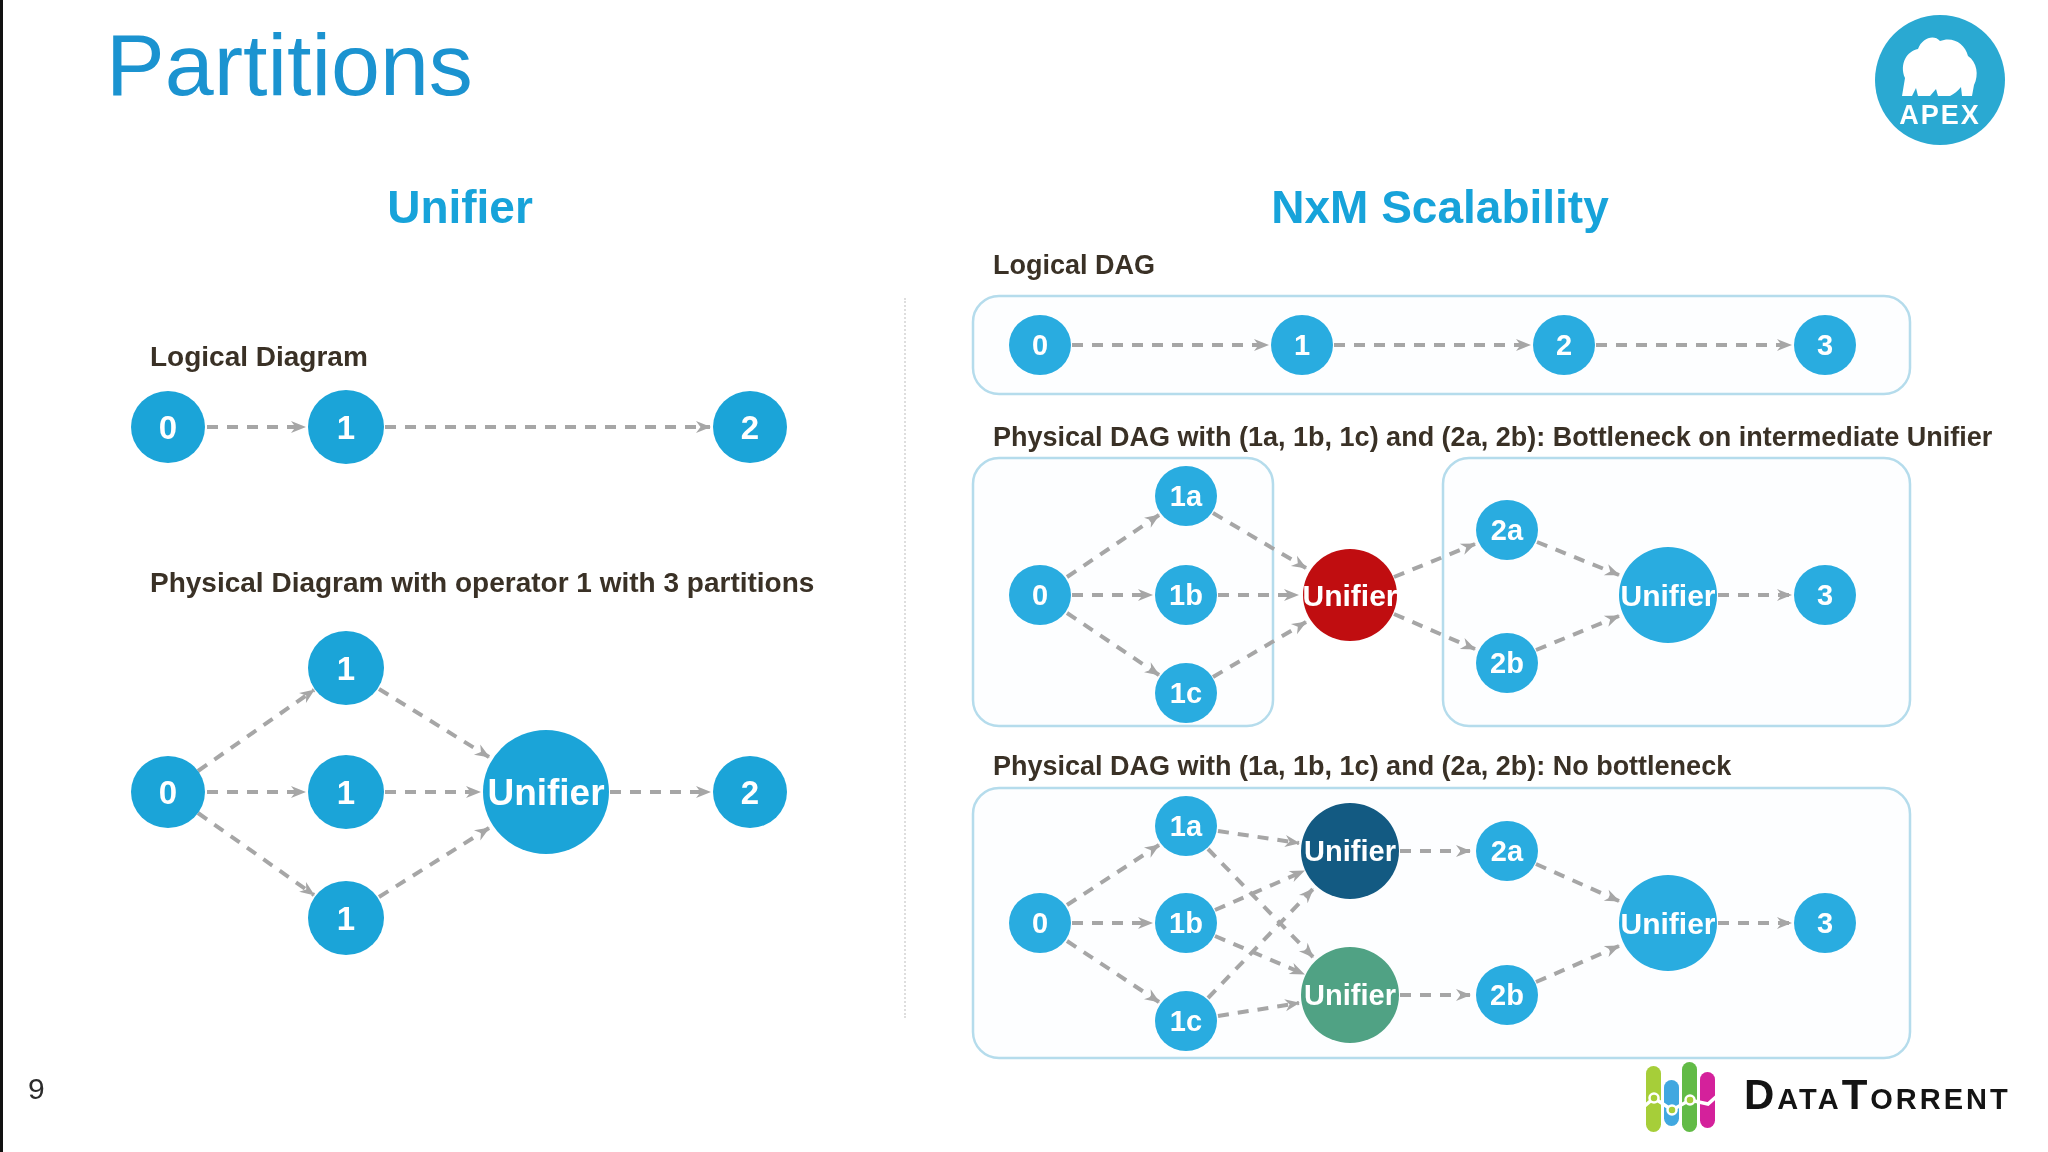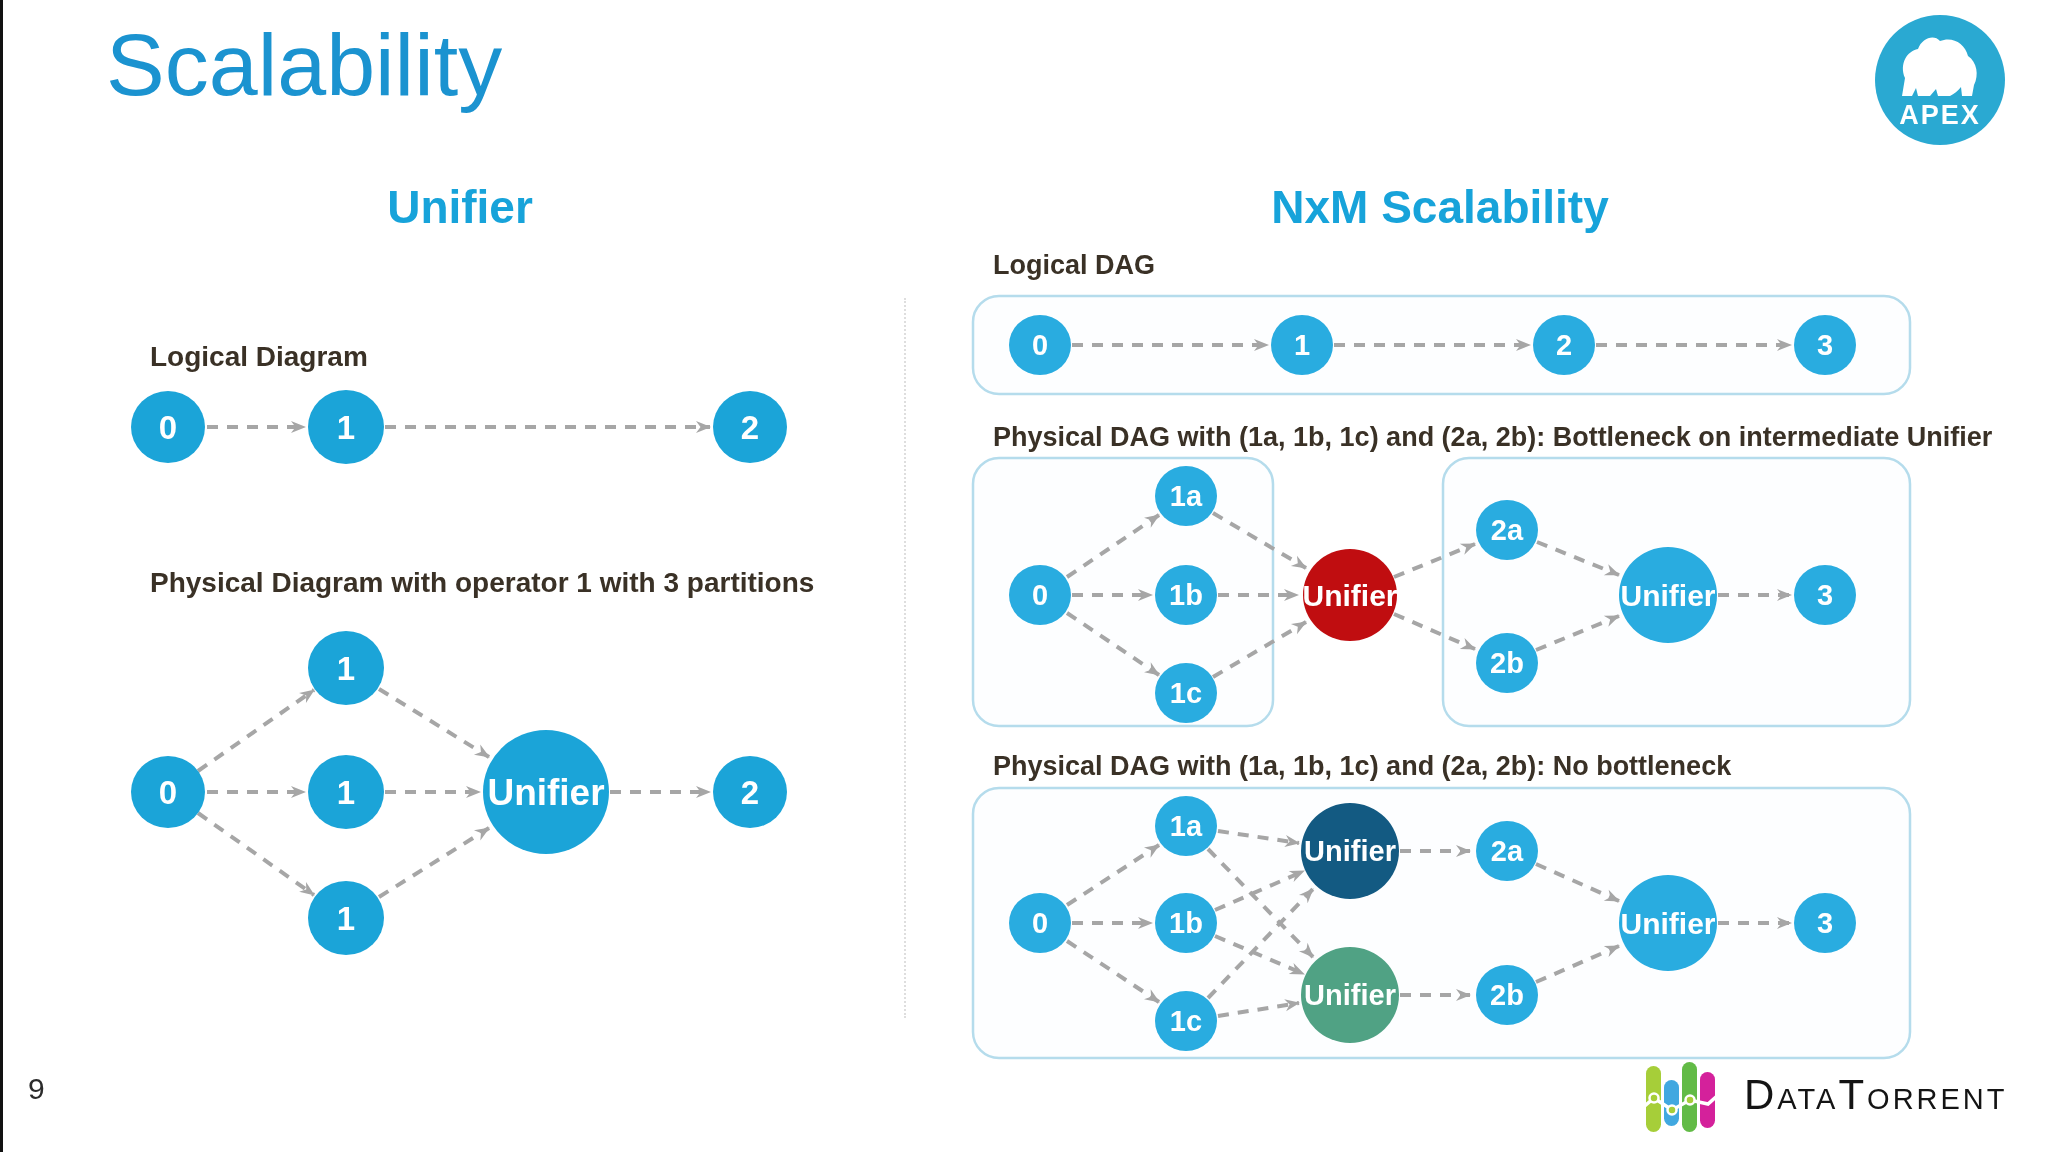--- a/index.html
+++ b/index.html
@@ -26,32 +26,32 @@
   #diagram-svg{position:absolute;left:0;top:0;}
   .edge{fill:none;stroke:#a6a6a6;stroke-width:4;stroke-dasharray:11 9;marker-end:url(#arrowhead);}
   .node-fill{fill:#1ba4d8;}
   .node-fill-r{fill:#29ace0;}
   .node-label{fill:#ffffff;font-weight:700;text-anchor:middle;}
   .section-label{fill:#3a3126;font-weight:700;}
   .dag-box{fill:#fdfeff;stroke:#b5dcec;stroke-width:2.5;}
   #apex-logo{position:absolute;left:1872px;top:12px;width:136px;height:136px;}
   #datatorrent-logo{position:absolute;left:1638px;top:1058px;display:flex;align-items:center;}
   #datatorrent-wordmark{
-    font-variant:small-caps;font-weight:400;font-size:42px;color:#141414;
+    font-variant:small-caps;font-weight:700;font-size:42px;color:#141414;
     letter-spacing:3px;margin-left:14px;line-height:1;padding-bottom:6px;
   }
 </style>
 </head>
 <body>
 
 <div id="slide">
 
   <div id="left-edge-bar"></div>
 
-  <div id="page-title">Scalability</div>
+  <div id="page-title">Partitions</div>
 
   <svg id="apex-logo" viewBox="0 0 136 136">
     <circle cx="68" cy="68" r="65" fill="#2aa9d2"></circle>
     <path fill="#ffffff" d="
       M30,84 L33,66 C27,52 35,39 46,37 C50,26 62,22 68,29
       C80,24 93,31 96,44 C105,50 107,63 102,73 L100,84
       L90,84 L89,75 C86,79 82,82 78,84 L66,84 L64,77
       L58,84 L46,84 L44,76 L40,84 Z"></path>
     <text x="68" y="112" text-anchor="middle" font-size="27" font-weight="700" fill="#ffffff" letter-spacing="2">APEX</text>
   </svg>

